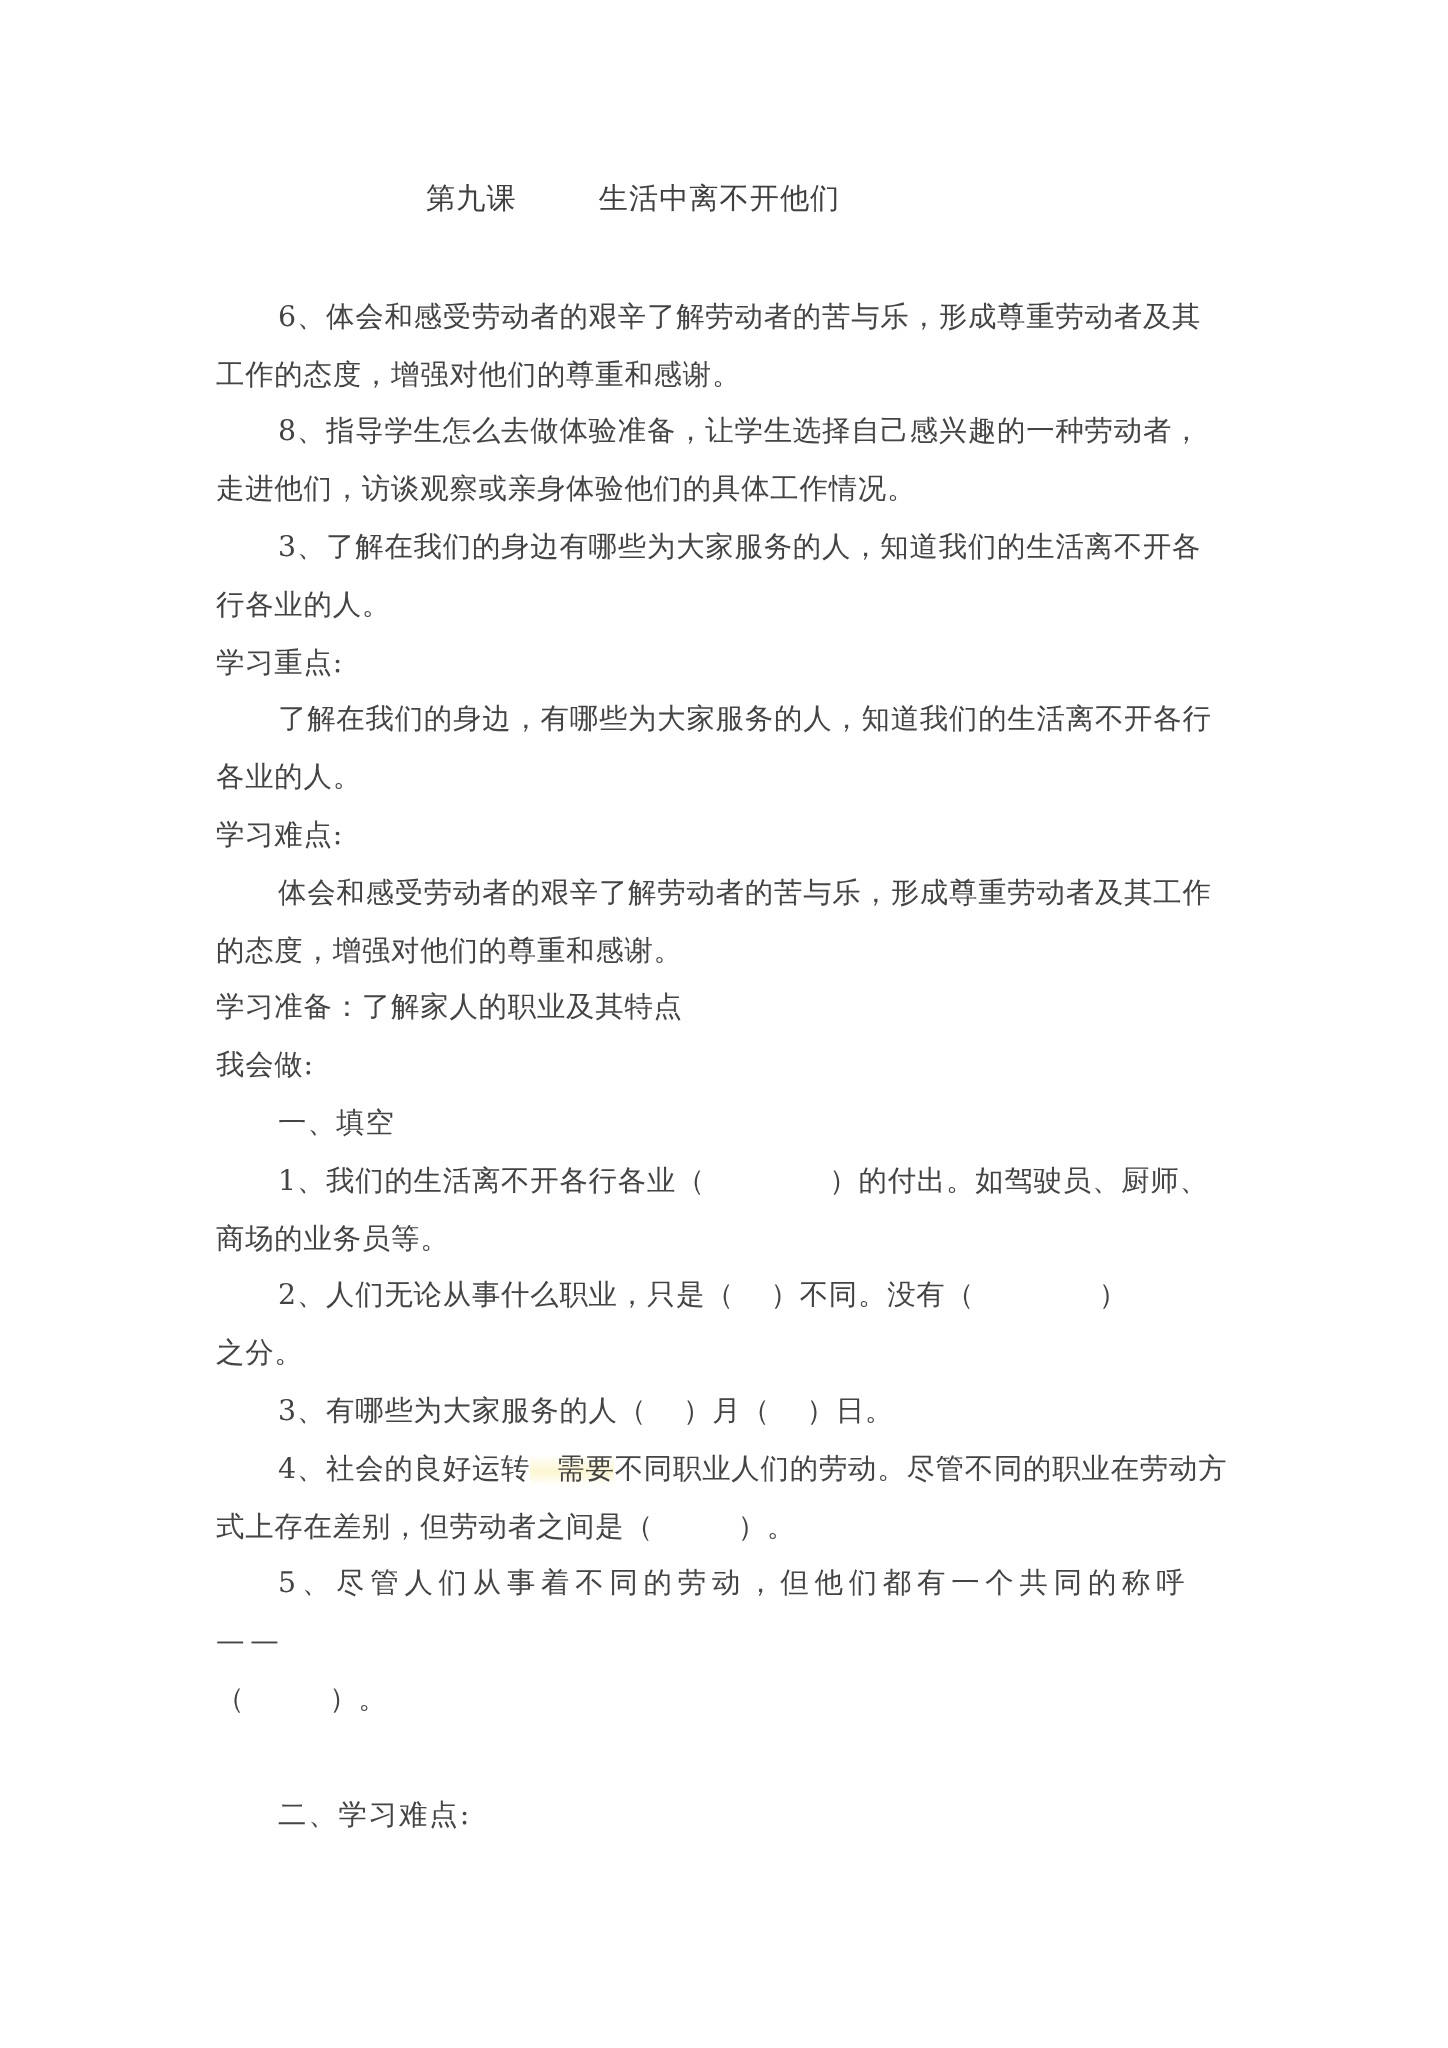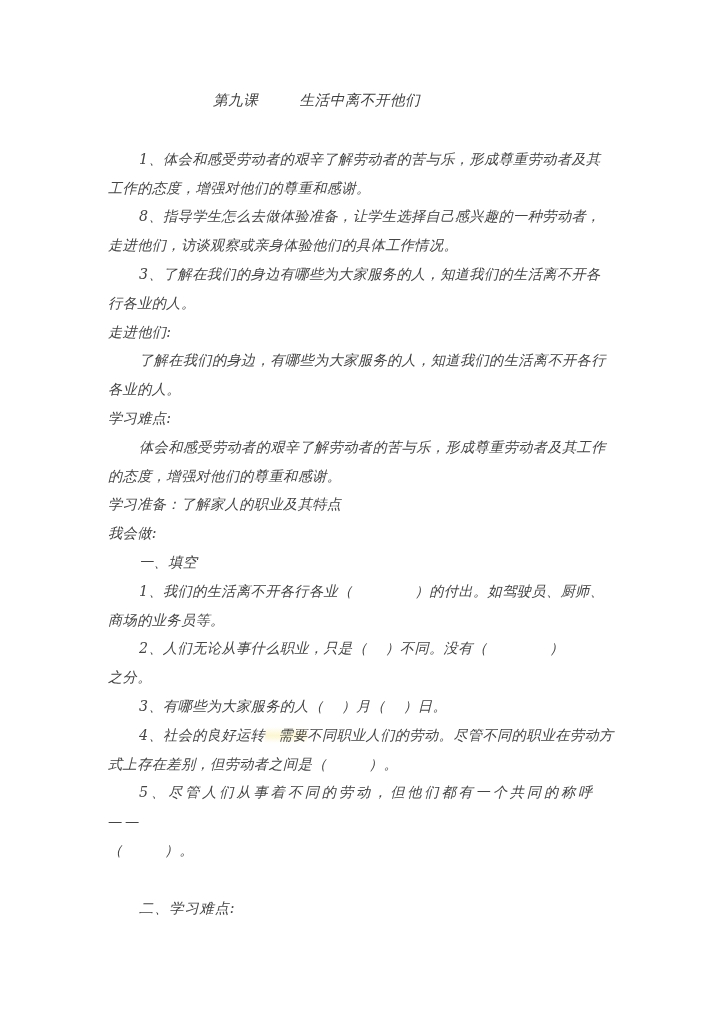--- a/index.html
+++ b/index.html
@@ -21,21 +21,20 @@
     inset: 0;
     background: #ffffff;
   }
 
   
   .doc {
     position: absolute;
     left: 108px;
     top: 86px;
     width: 506px;
-    font-style: italic;
   }
 
   .line {
     font-size: 14.2px;
     line-height: 28.8px;
     letter-spacing: 0.4px;
     color: #444444;
     white-space: pre-wrap;
     text-align: left;
   }
@@ -73,27 +72,27 @@
 </head>
 <body>
 
 <div id="page">
 
   <div class="doc">
 
     <div class="line title-line">第九课        生活中离不开他们</div>
 
 
-    <div class="line"><span class="indent2"></span><span>1、体会和感受劳动者的艰辛了解劳动者的苦与乐，形成尊重劳动者及其工作的态度，增强对他们的尊重和感谢。</span></div>
+    <div class="line"><span class="indent2"></span><span>6、体会和感受劳动者的艰辛了解劳动者的苦与乐，形成尊重劳动者及其工作的态度，增强对他们的尊重和感谢。</span></div>
 
     <div class="line"><span class="indent2"></span><span>8、指导学生怎么去做体验准备，让学生选择自己感兴趣的一种劳动者，走进他们，访谈观察或亲身体验他们的具体工作情况。</span></div>
 
     <div class="line"><span class="indent2"></span><span>3、了解在我们的身边有哪些为大家服务的人，知道我们的生活离不开各行各业的人。</span></div>
 
-    <div class="line">走进他们:</div>
+    <div class="line">学习重点:</div>
 
     <div class="line"><span class="indent2"></span><span>了解在我们的身边，有哪些为大家服务的人，知道我们的生活离不开各行各业的人。</span></div>
 
     <div class="line">学习难点:</div>
 
     <div class="line"><span class="indent2"></span><span>体会和感受劳动者的艰辛了解劳动者的苦与乐，形成尊重劳动者及其工作的态度，增强对他们的尊重和感谢。</span></div>
 
     <div class="line">学习准备：了解家人的职业及其特点</div>
 
     <div class="line">我会做:</div>

